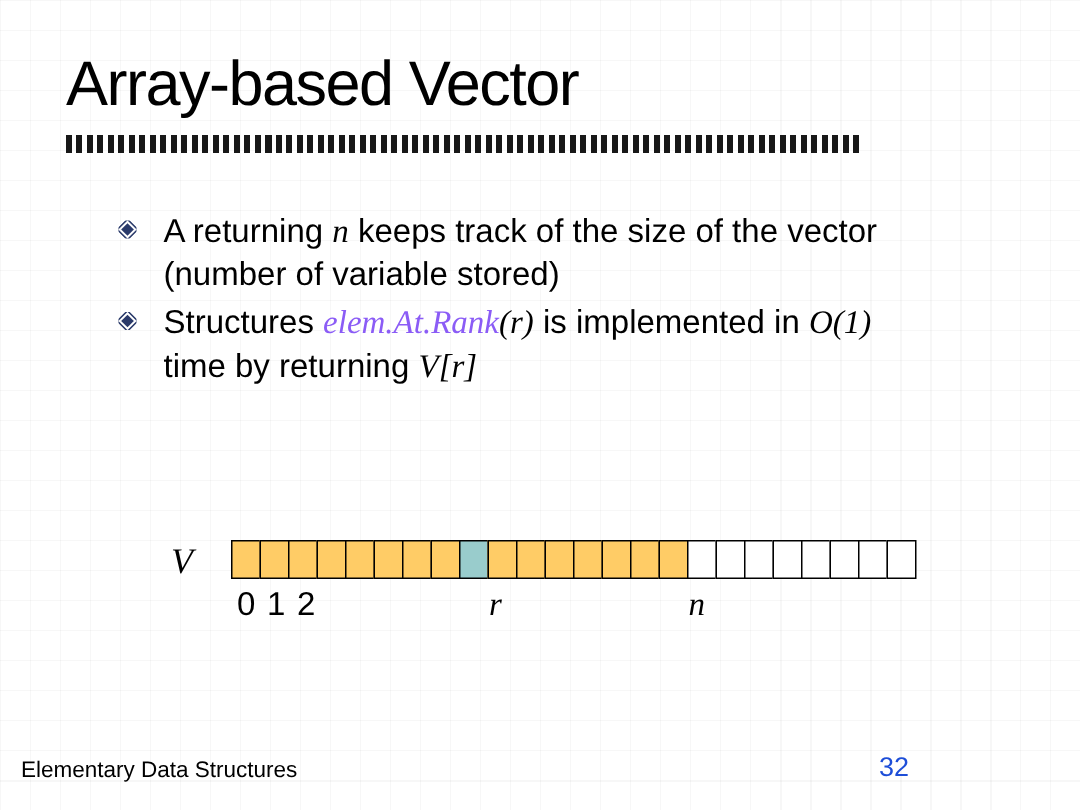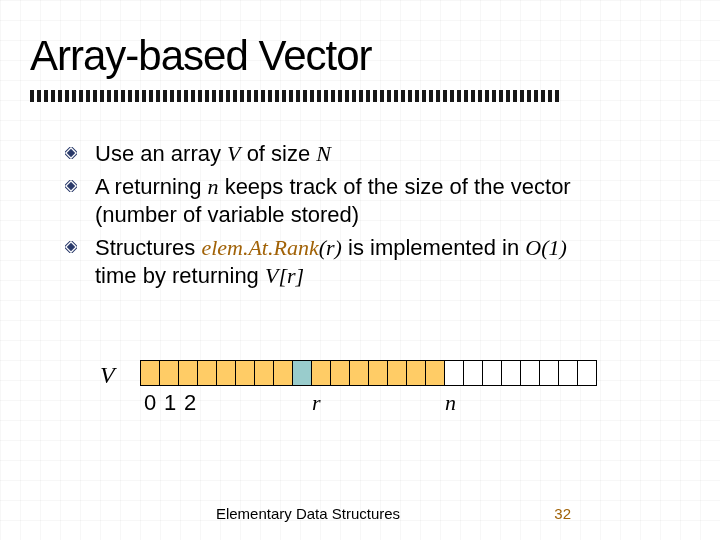--- a/index.html
+++ b/index.html
@@ -5,21 +5,21 @@
   * { margin: 0; padding: 0; box-sizing: border-box; }
   html, body { width: 720px; height: 540px; overflow: hidden; }
   body {
     font-family: Arial, Helvetica, sans-serif;
     background:
       repeating-linear-gradient(to right, rgba(0,0,0,0.03) 0, rgba(0,0,0,0.03) 1px, transparent 1px, transparent 20px),
       repeating-linear-gradient(to bottom, rgba(0,0,0,0.03) 0, rgba(0,0,0,0.03) 1px, transparent 1px, transparent 20px),
       #fff;
     position: relative;
   }
-  .slide { position: relative; width: 616px; height: 540px; }
+  .slide { position: relative; width: 616px; height: 540px; margin-left: 14px; }
   .title {
     position: absolute;
     left: 30px; top: 32px;
     font-size: 42px;
     font-weight: 400;
     color: #000;
     letter-spacing: -1px;
   }
   .rule {
     position: absolute;
@@ -40,21 +40,21 @@
     line-height: 1.3;
     color: #000;
   }
   .bullet { position: relative; padding-left: 30px; margin-bottom: 4px; }
   .bmark {
     position: absolute; left: 0; top: 7px;
     width: 12px; height: 12px;
   }
   .bmark svg { display:block; }
   .it { font-family: "Times New Roman", Times, serif; font-style: italic; }
-  .accent { color: #a16207; }
+  .accent { color: #8b5cf6; }
 
   
   .diagram {
     position: absolute; left: 110px; top: 360px; width: 520px;
   }
   .vlabel {
     position: absolute; left: -10px; top: 2px;
     font-family: "Times New Roman", serif; font-style: italic;
     font-size: 24px; color: #000;
   }
@@ -77,47 +77,37 @@
     font-family: Arial, sans-serif;
   }
   .idx0 { position: absolute; left: 4px; }
   .idx1 { position: absolute; left: 24px; }
   .idx2 { position: absolute; left: 44px; }
   .idxr { position: absolute; left: 172px; font-family:"Times New Roman",serif; font-style: italic; }
   .idxn { position: absolute; left: 305px; font-family:"Times New Roman",serif; font-style: italic; }
 
   .footer {
     position: absolute; left: 0; right: 0; bottom: 18px;
-    text-align: center;
     font-size: 15px; color: #000;
   }
   .pagenum {
-    position: absolute; right: 45px; bottom: 18px;
-    font-size: 15px; color: #a16207;
+    position: absolute; right: 24px; bottom: 18px;
+    font-size: 18px; color: #1d4ed8;
   }
 </style>
 </head>
 <body>
 
 <div class="slide">
 
   <div class="title">Array-based Vector</div>
   <div class="rule"></div>
 
   <div class="body">
 
-    <div class="bullet">
-      <span class="bmark">
-        <svg width="12" height="12" viewBox="0 0 12 12">
-            <rect x="3" y="3" width="6" height="6" transform="rotate(45 6 6)" fill="#2a3a6a"></rect>
-            <rect x="1.2" y="1.2" width="9.6" height="9.6" transform="rotate(45 6 6)" fill="none" stroke="#2a3a6a" stroke-width="1"></rect>
-          </svg>
-      </span>
-      <span>Use an array </span><span class="it">V</span><span> of size </span><span class="it">N</span>
-    </div>
 
     <div class="bullet">
       <span class="bmark">
         <svg width="12" height="12" viewBox="0 0 12 12">
             <rect x="3" y="3" width="6" height="6" transform="rotate(45 6 6)" fill="#2a3a6a"></rect>
             <rect x="1.2" y="1.2" width="9.6" height="9.6" transform="rotate(45 6 6)" fill="none" stroke="#2a3a6a" stroke-width="1"></rect>
           </svg>
       </span>
       <span>A returning </span><span class="it">n</span><span> keeps track of the size of the vector (number of variable stored)</span>
     </div>

